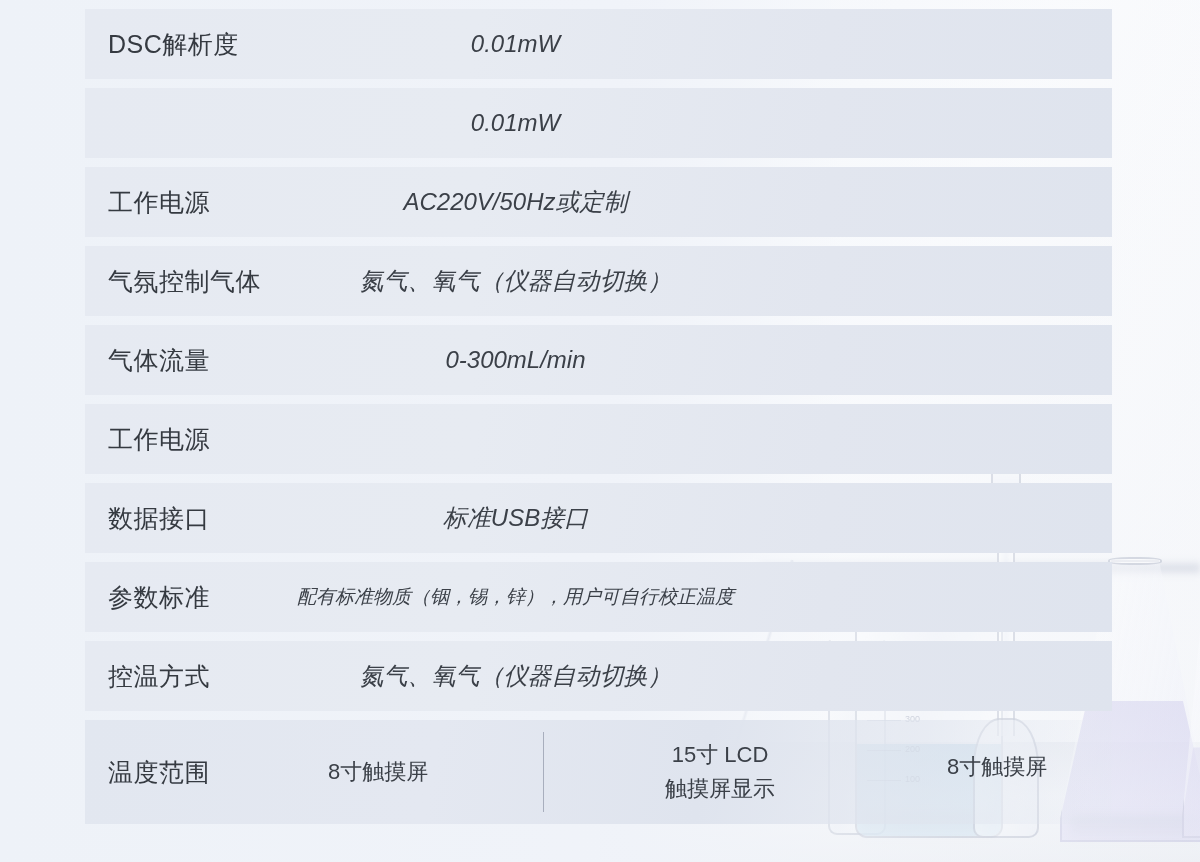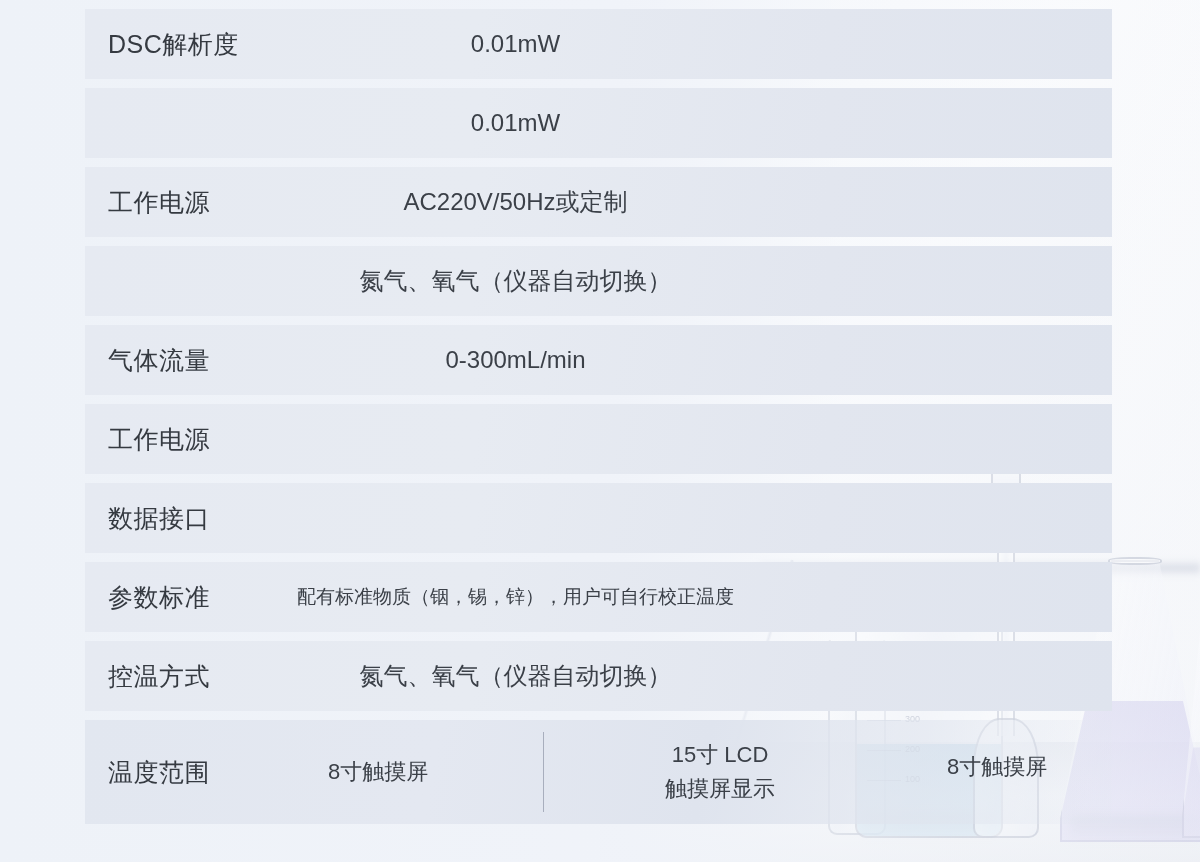--- a/index.html
+++ b/index.html
@@ -140,20 +140,21 @@
   .spec-label{
     position:absolute; left:23px;
     font-size:25px; font-weight:400; color:#353a41;
     letter-spacing:.5px; white-space:nowrap;
   }
   .spec-value{
     position:absolute; left:0; right:0; margin:0 auto;
     width:720px; text-align:center;
     font-size:24px; color:#3b4048; white-space:nowrap;
     transform:translateX(-83px);
+    font-style:italic;
   }
   .spec-value.small{ font-size:19px; }
 
   
   #row-last{
     height:104px; margin-bottom:0;
     background:linear-gradient(100deg,#e2e7f0 0%,#e4e8f1 34%,#dfe4ee 60%,rgba(223,228,238,.55) 82%,rgba(226,231,240,.1) 100%);
   }
   #row-last .spec-label{ left:23px; }
   #last-screen-a{
@@ -233,34 +234,36 @@
   <div class="spec-row wide">
     <span class="spec-value">0.01mW</span>
   </div>
 
   <div class="spec-row wide">
     <span class="spec-label">工作电源</span>
     <span class="spec-value">AC220V/50Hz或定制</span>
   </div>
 
   <div class="spec-row wide">
+    <span class="spec-label">气氛控制气体</span>
     <span class="spec-value">氮气、氧气（仪器自动切换）</span>
   </div>
 
   <div class="spec-row wide">
     <span class="spec-label">气体流量</span>
     <span class="spec-value">0-300mL/min</span>
   </div>
 
   <div class="spec-row wide">
     <span class="spec-label">工作电源</span>
   </div>
 
   <div class="spec-row wide">
     <span class="spec-label">数据接口</span>
+    <span class="spec-value">标准USB接口</span>
   </div>
 
   <div class="spec-row wide">
     <span class="spec-label">参数标准</span>
     <span class="spec-value small">配有标准物质（铟，锡，锌），用户可自行校正温度</span>
   </div>
 
   <div class="spec-row wide">
     <span class="spec-label">控温方式</span>
     <span class="spec-value">氮气、氧气（仪器自动切换）</span>

